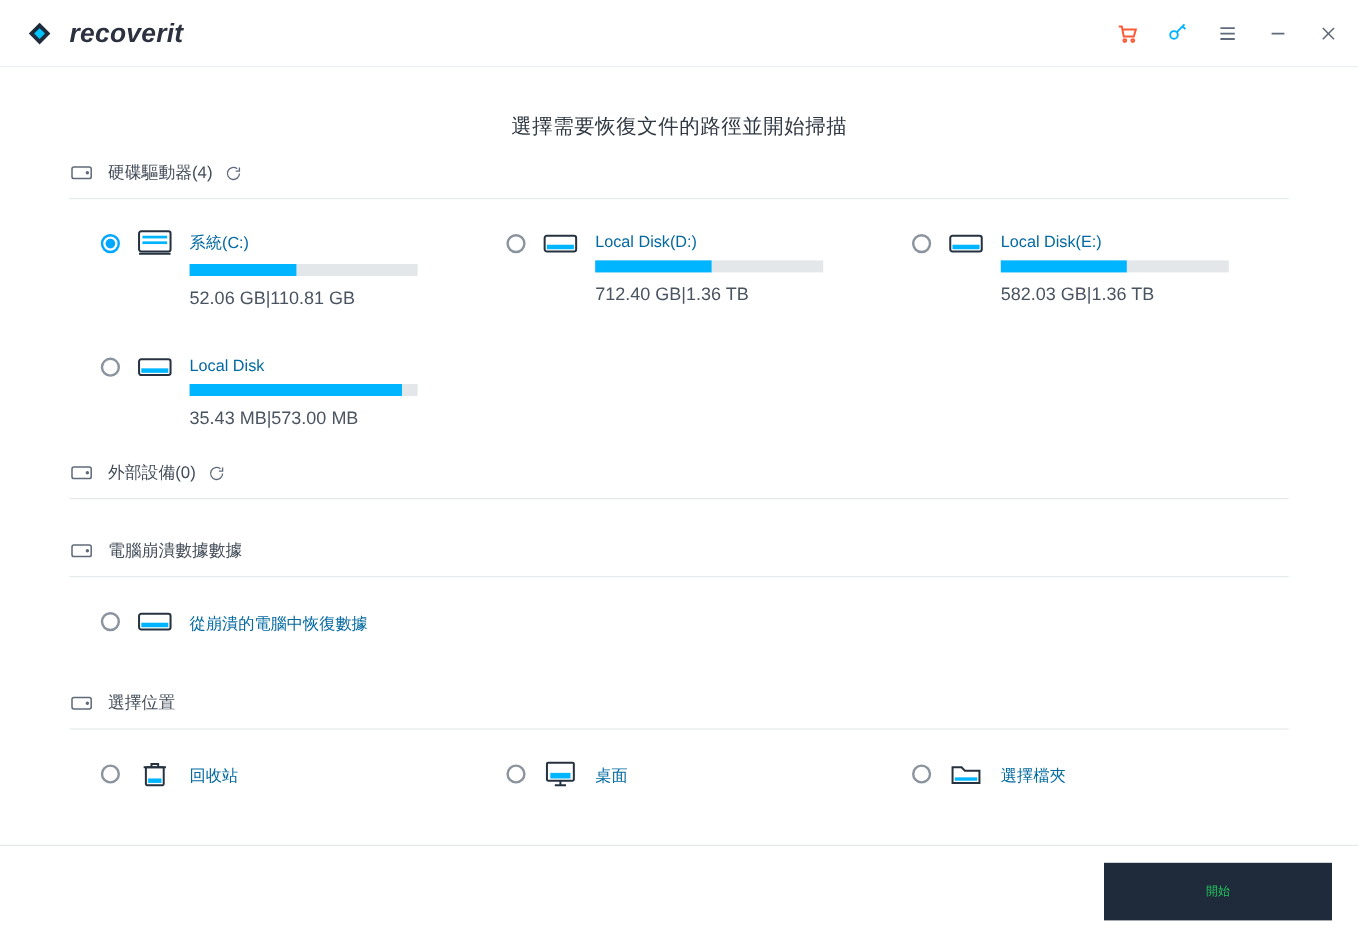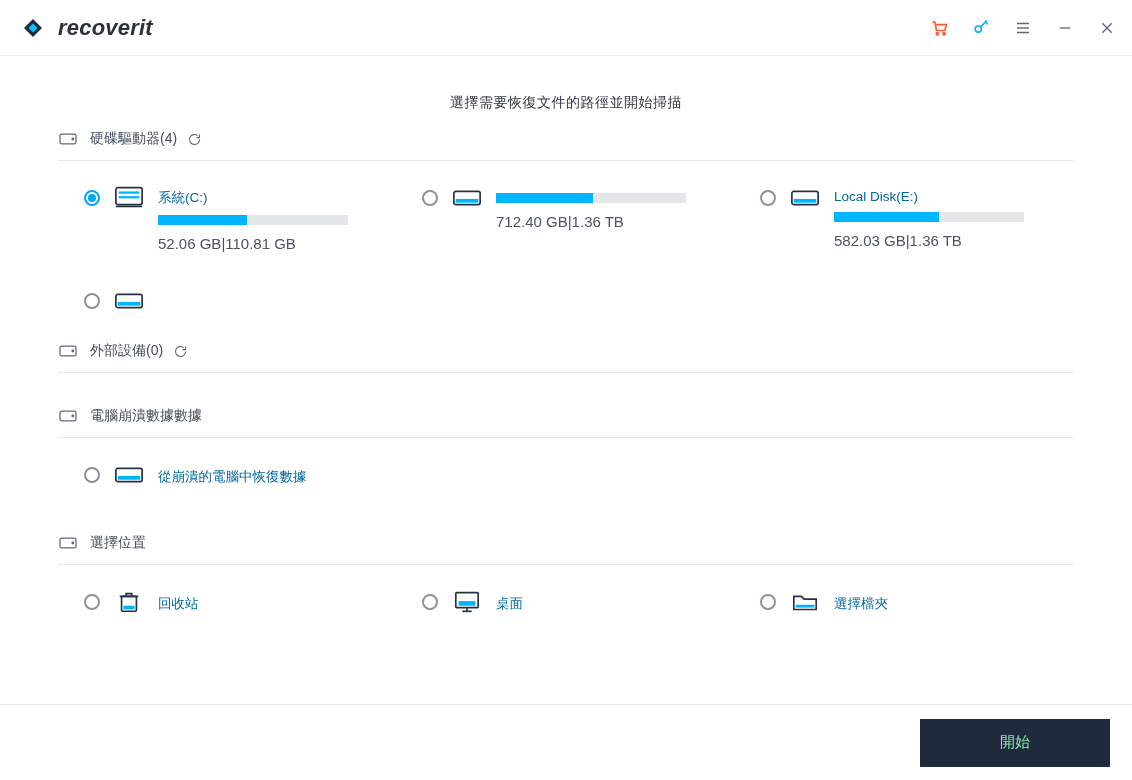--- a/index.html
+++ b/index.html
@@ -38,21 +38,21 @@
   }
   .win-icon.cart { color:#ff5a36; }
   .win-icon.key  { color:#00b3ff; }
 
   
   .content {
     padding: 0 58px 0 58px;
   }
   .page-title {
     text-align: center;
-    font-size: 14px;
+    font-size: 17px;
     color: #2f3742;
     margin-top: 38px;
     margin-bottom: 10px;
     letter-spacing: 0.5px;
   }
 
   .section {
     margin-top: 18px;
   }
   .section-header {
@@ -118,22 +118,22 @@
 
   
   .footer {
     position: absolute; left:0; right:0; bottom:0; height:76px;
     border-top:1px solid #e6e9ec;
     display:flex; justify-content:flex-end; align-items:center;
     padding-right:22px;
     background:#fff;
   }
   .start-btn {
-    background:#1f2a3a; color:#86efac; border:none;
-    width:190px; height:48px; font-size:15px;
+    background:#1f2a3a; color:#22c55e; border:none;
+    width:190px; height:48px; font-size:10px;
     cursor:pointer;
   }
 </style>
 </head>
 <body>
 
 <div class="titlebar">
   <div class="brand">
     <span class="brand-logo">
       <svg viewBox="0 0 40 40" width="30" height="30">
@@ -221,20 +221,21 @@
 
       <div class="item">
         <span class="radio off"></span>
         <span class="item-icon">
           <svg viewBox="0 0 32 24" width="30" height="24" fill="none" stroke="#273241" stroke-width="1.8">
             <rect x="2" y="5" width="28" height="14" rx="2"></rect>
               <rect x="4" y="13" width="24" height="4" fill="#00b5ff" stroke="none"></rect>
           </svg>
         </span>
         <div class="item-body">
+          <div class="item-label">Local Disk(D:)</div>
           <div class="progress">
               <div class="bar" style="width:51%"></div>
             </div>
           <div class="item-stats">712.40  GB|1.36  TB</div>
         </div>
       </div>
 
       <div class="item">
         <span class="radio off"></span>
         <span class="item-icon">
@@ -253,20 +254,27 @@
       </div>
 
       <div class="item">
         <span class="radio off"></span>
         <span class="item-icon">
           <svg viewBox="0 0 32 24" width="30" height="24" fill="none" stroke="#273241" stroke-width="1.8">
             <rect x="2" y="5" width="28" height="14" rx="2"></rect>
               <rect x="4" y="13" width="24" height="4" fill="#00b5ff" stroke="none"></rect>
           </svg>
         </span>
+        <div class="item-body">
+          <div class="item-label">Local Disk</div>
+          <div class="progress">
+              <div class="bar" style="width:93%"></div>
+            </div>
+          <div class="item-stats">35.43  MB|573.00  MB</div>
+        </div>
       </div>
     </div>
   </div>
 
   <div class="section" style="margin-top:28px">
     <div class="section-header">
       <span class="sec-icon">
         <svg viewBox="0 0 24 20" width="20" height="16" fill="none" stroke="#5f6b7a" stroke-width="1.6">
           <rect x="2" y="4" width="20" height="12" rx="2"></rect>
             <circle cx="18" cy="10" r="1" fill="#5f6b7a"></circle>

